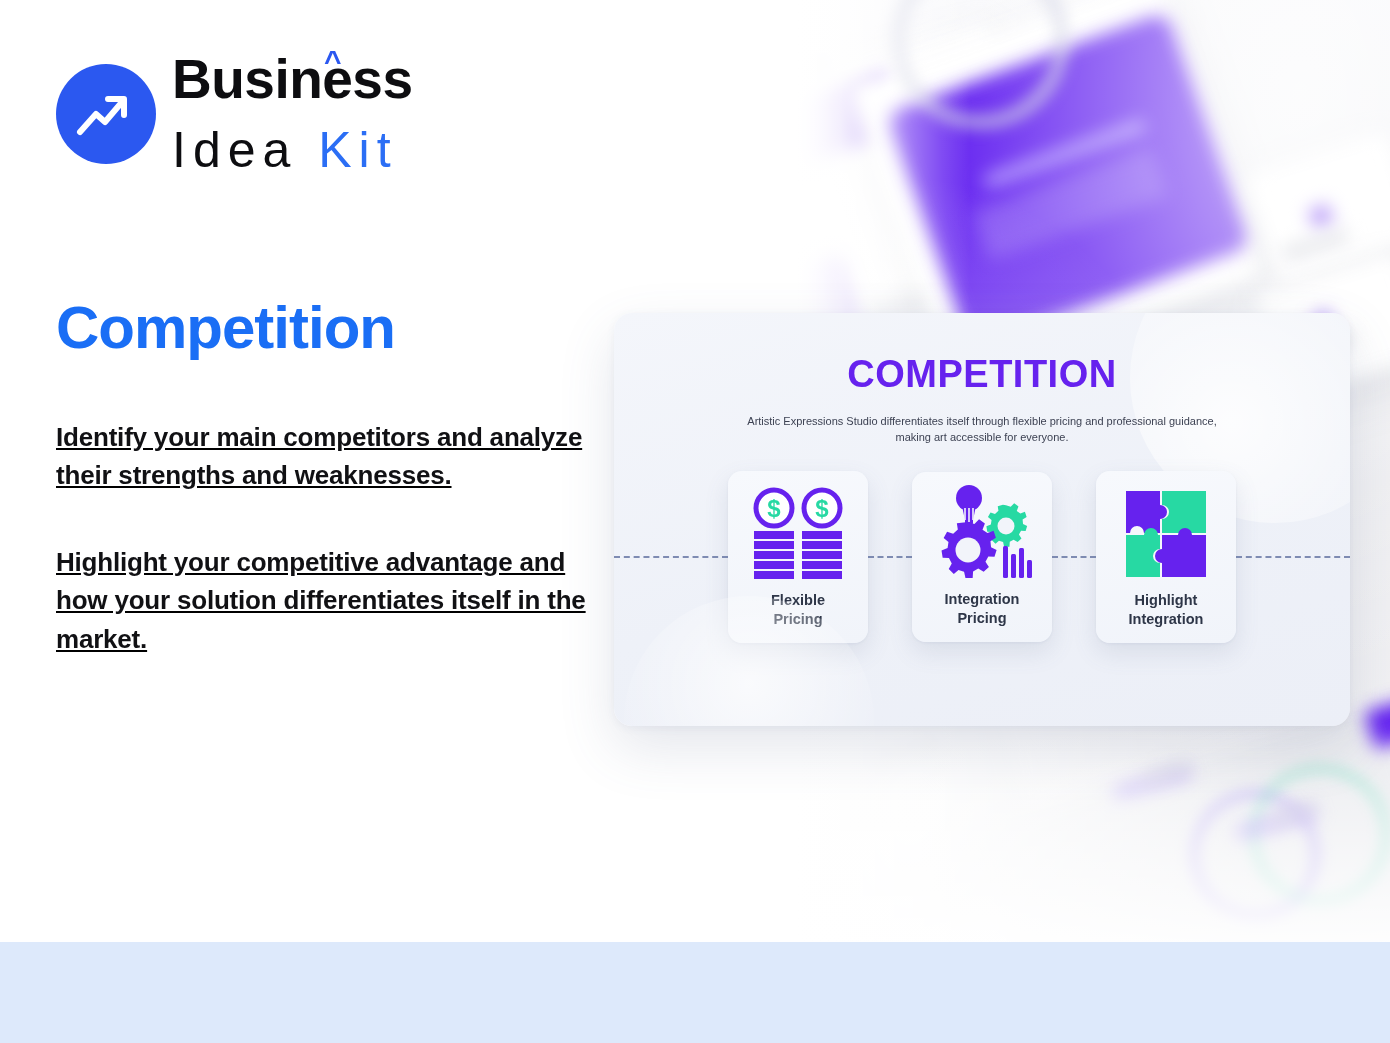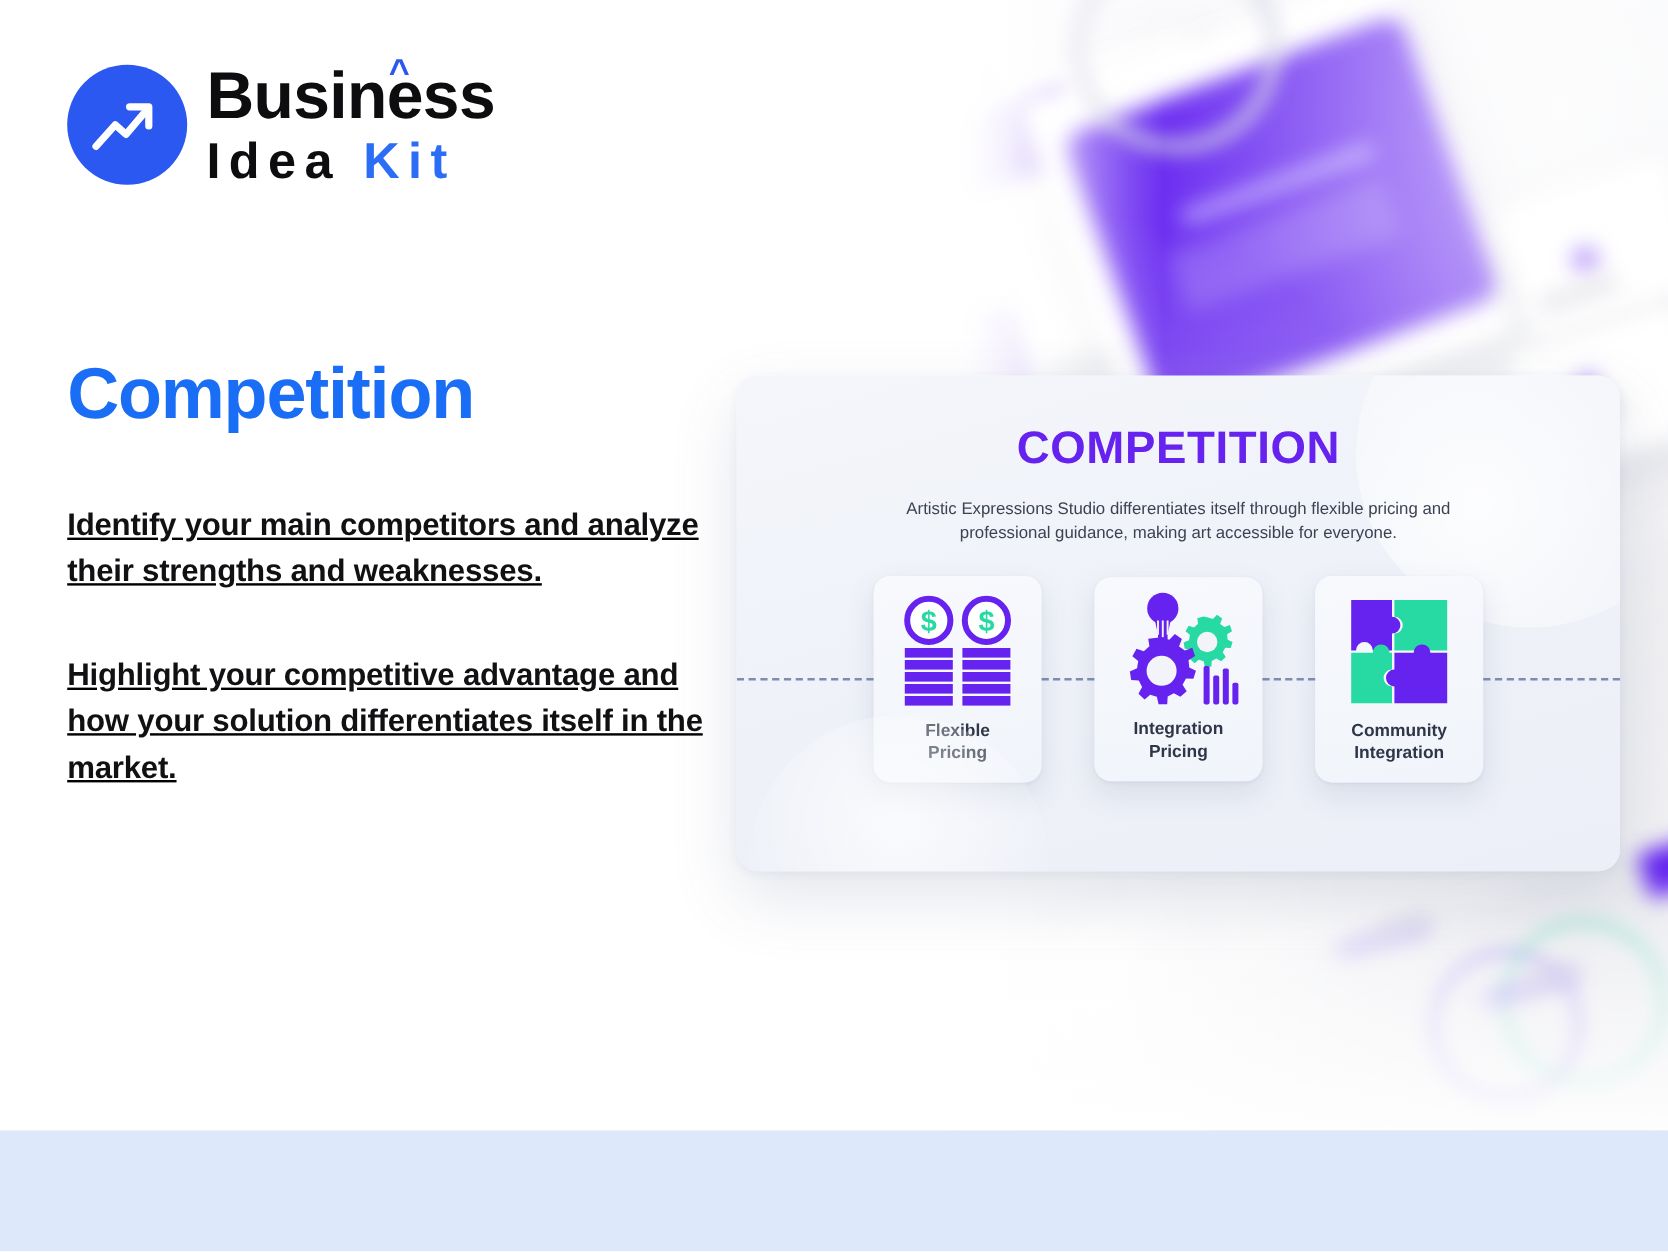--- a/index.html
+++ b/index.html
@@ -124,25 +124,25 @@
   }
   .logo-caret {
     position: absolute;
     left: 152px;
     top: -6px;
     font-size: 30px;
     color: #2b58f0;
     font-weight: 700;
   }
   .logo-line2 {
-    font-size: 42px;
-    font-weight: 700;
+    font-size: 50px;
+    font-weight: 400;
     color: #0d0d10;
     letter-spacing: 7px;
-    margin-top: 6px;
+    margin-top: 18px;
   }
   .logo-kit { color: #2b6ef5; }
 
   
   .headline {
     position: absolute;
     left: 56px;
     top: 296px;
     font-size: 60px;
     font-weight: 700;
@@ -202,21 +202,21 @@
     margin-top: 40px;
     font-size: 38px;
     font-weight: 700;
     color: #6622ee;
     letter-spacing: 0.5px;
   }
   .card-subtitle {
     position: relative;
     text-align: center;
     margin-top: 18px;
-    font-size: 14px;
+    font-size: 11px;
     line-height: 1.42;
     color: #3d4253;
     padding: 0 120px;
     font-weight: 400;
   }
 
   
   .feature-row {
     position: relative;
     margin-top: 26px;
@@ -439,21 +439,21 @@
             <path d="M6 4 H40 V18 a7 7 0 0 1 0 14 V46 H24 a7 7 0 0 0 -14 0 H6 Z" fill="#6622ee"></path>
 
             <path d="M42 18 a7 7 0 0 1 0 14 V46 H86 V4 H42 Z" fill="#27d9a3"></path>
 
             <path d="M6 48 H24 a7 7 0 0 1 14 0 H40 V62 a7 7 0 0 0 0 14 V90 H6 Z" fill="#27d9a3"></path>
 
             <path d="M42 48 H58 a7 7 0 0 1 14 0 H86 V90 H42 V76 a7 7 0 0 1 0 -14 Z" fill="#6622ee"></path>
           </svg>
         </div>
         <div class="feature-label">
-          <span>Community</span><br>
+          <span>Highlight</span><br>
           <span>Integration</span>
         </div>
       </div>
 
       <div class="dash-line edge-right"></div>
     </div>
   </div>
 
   <div class="bottom-band"></div>
 

